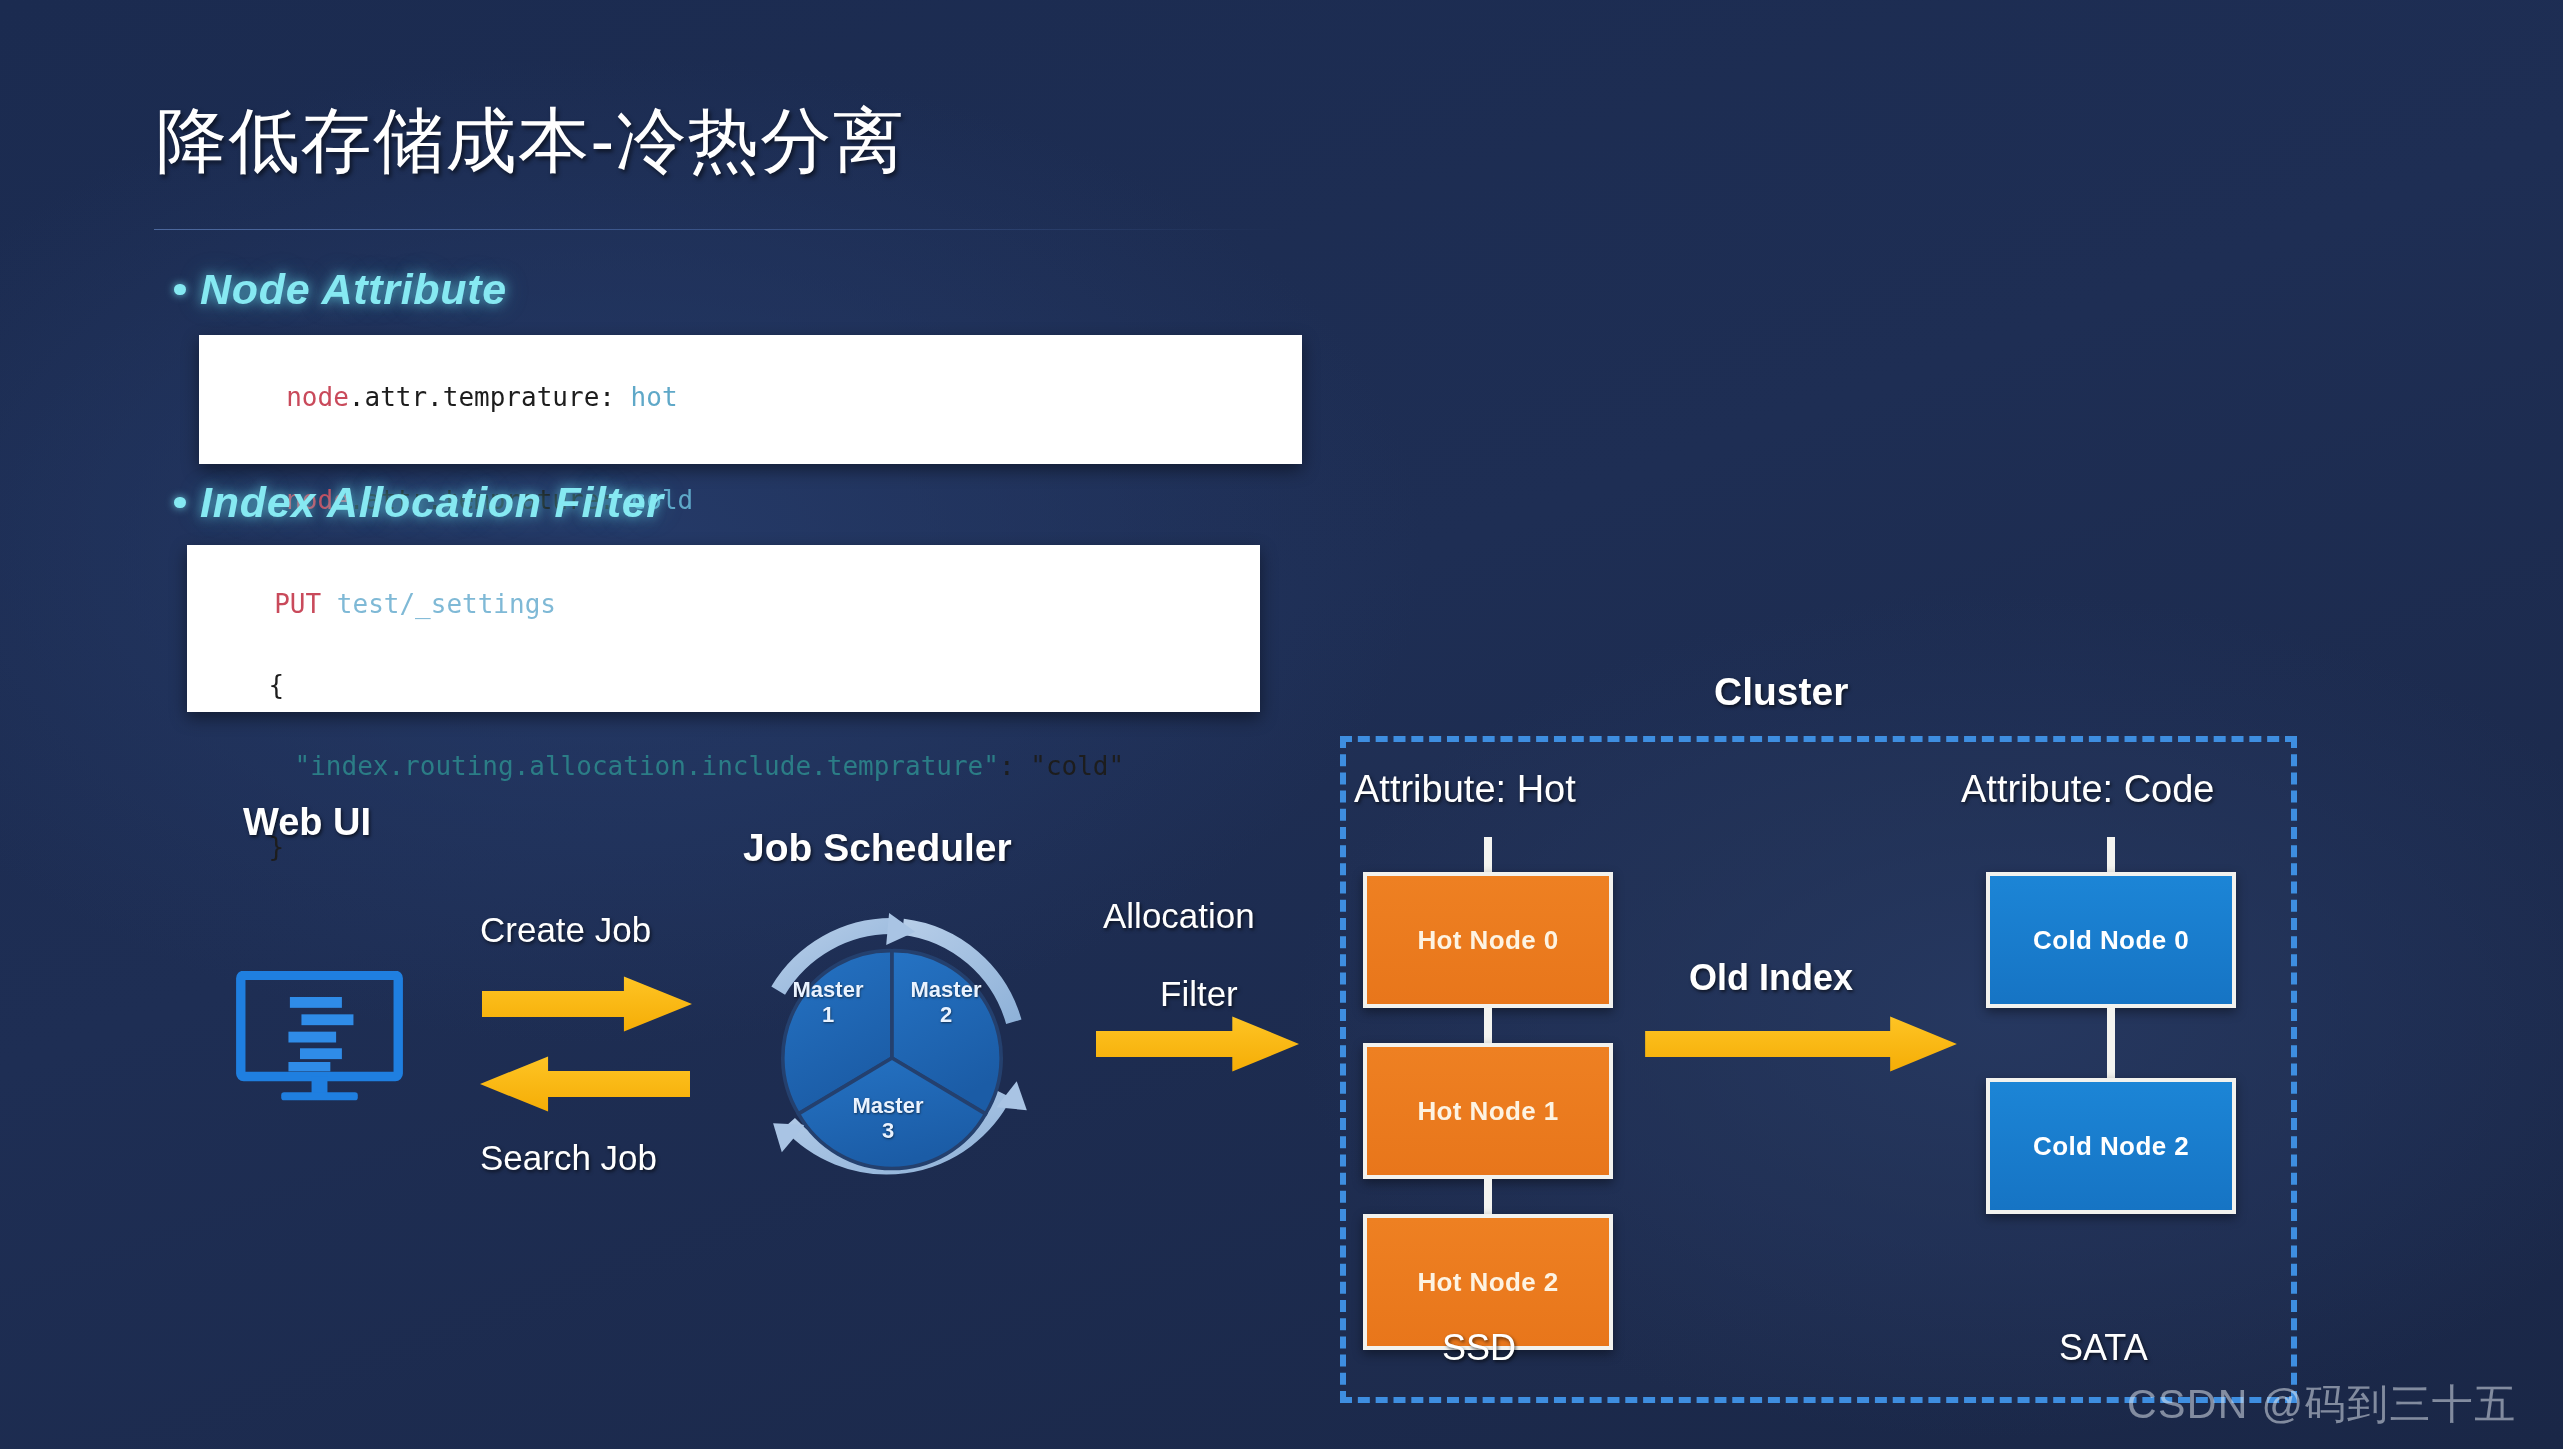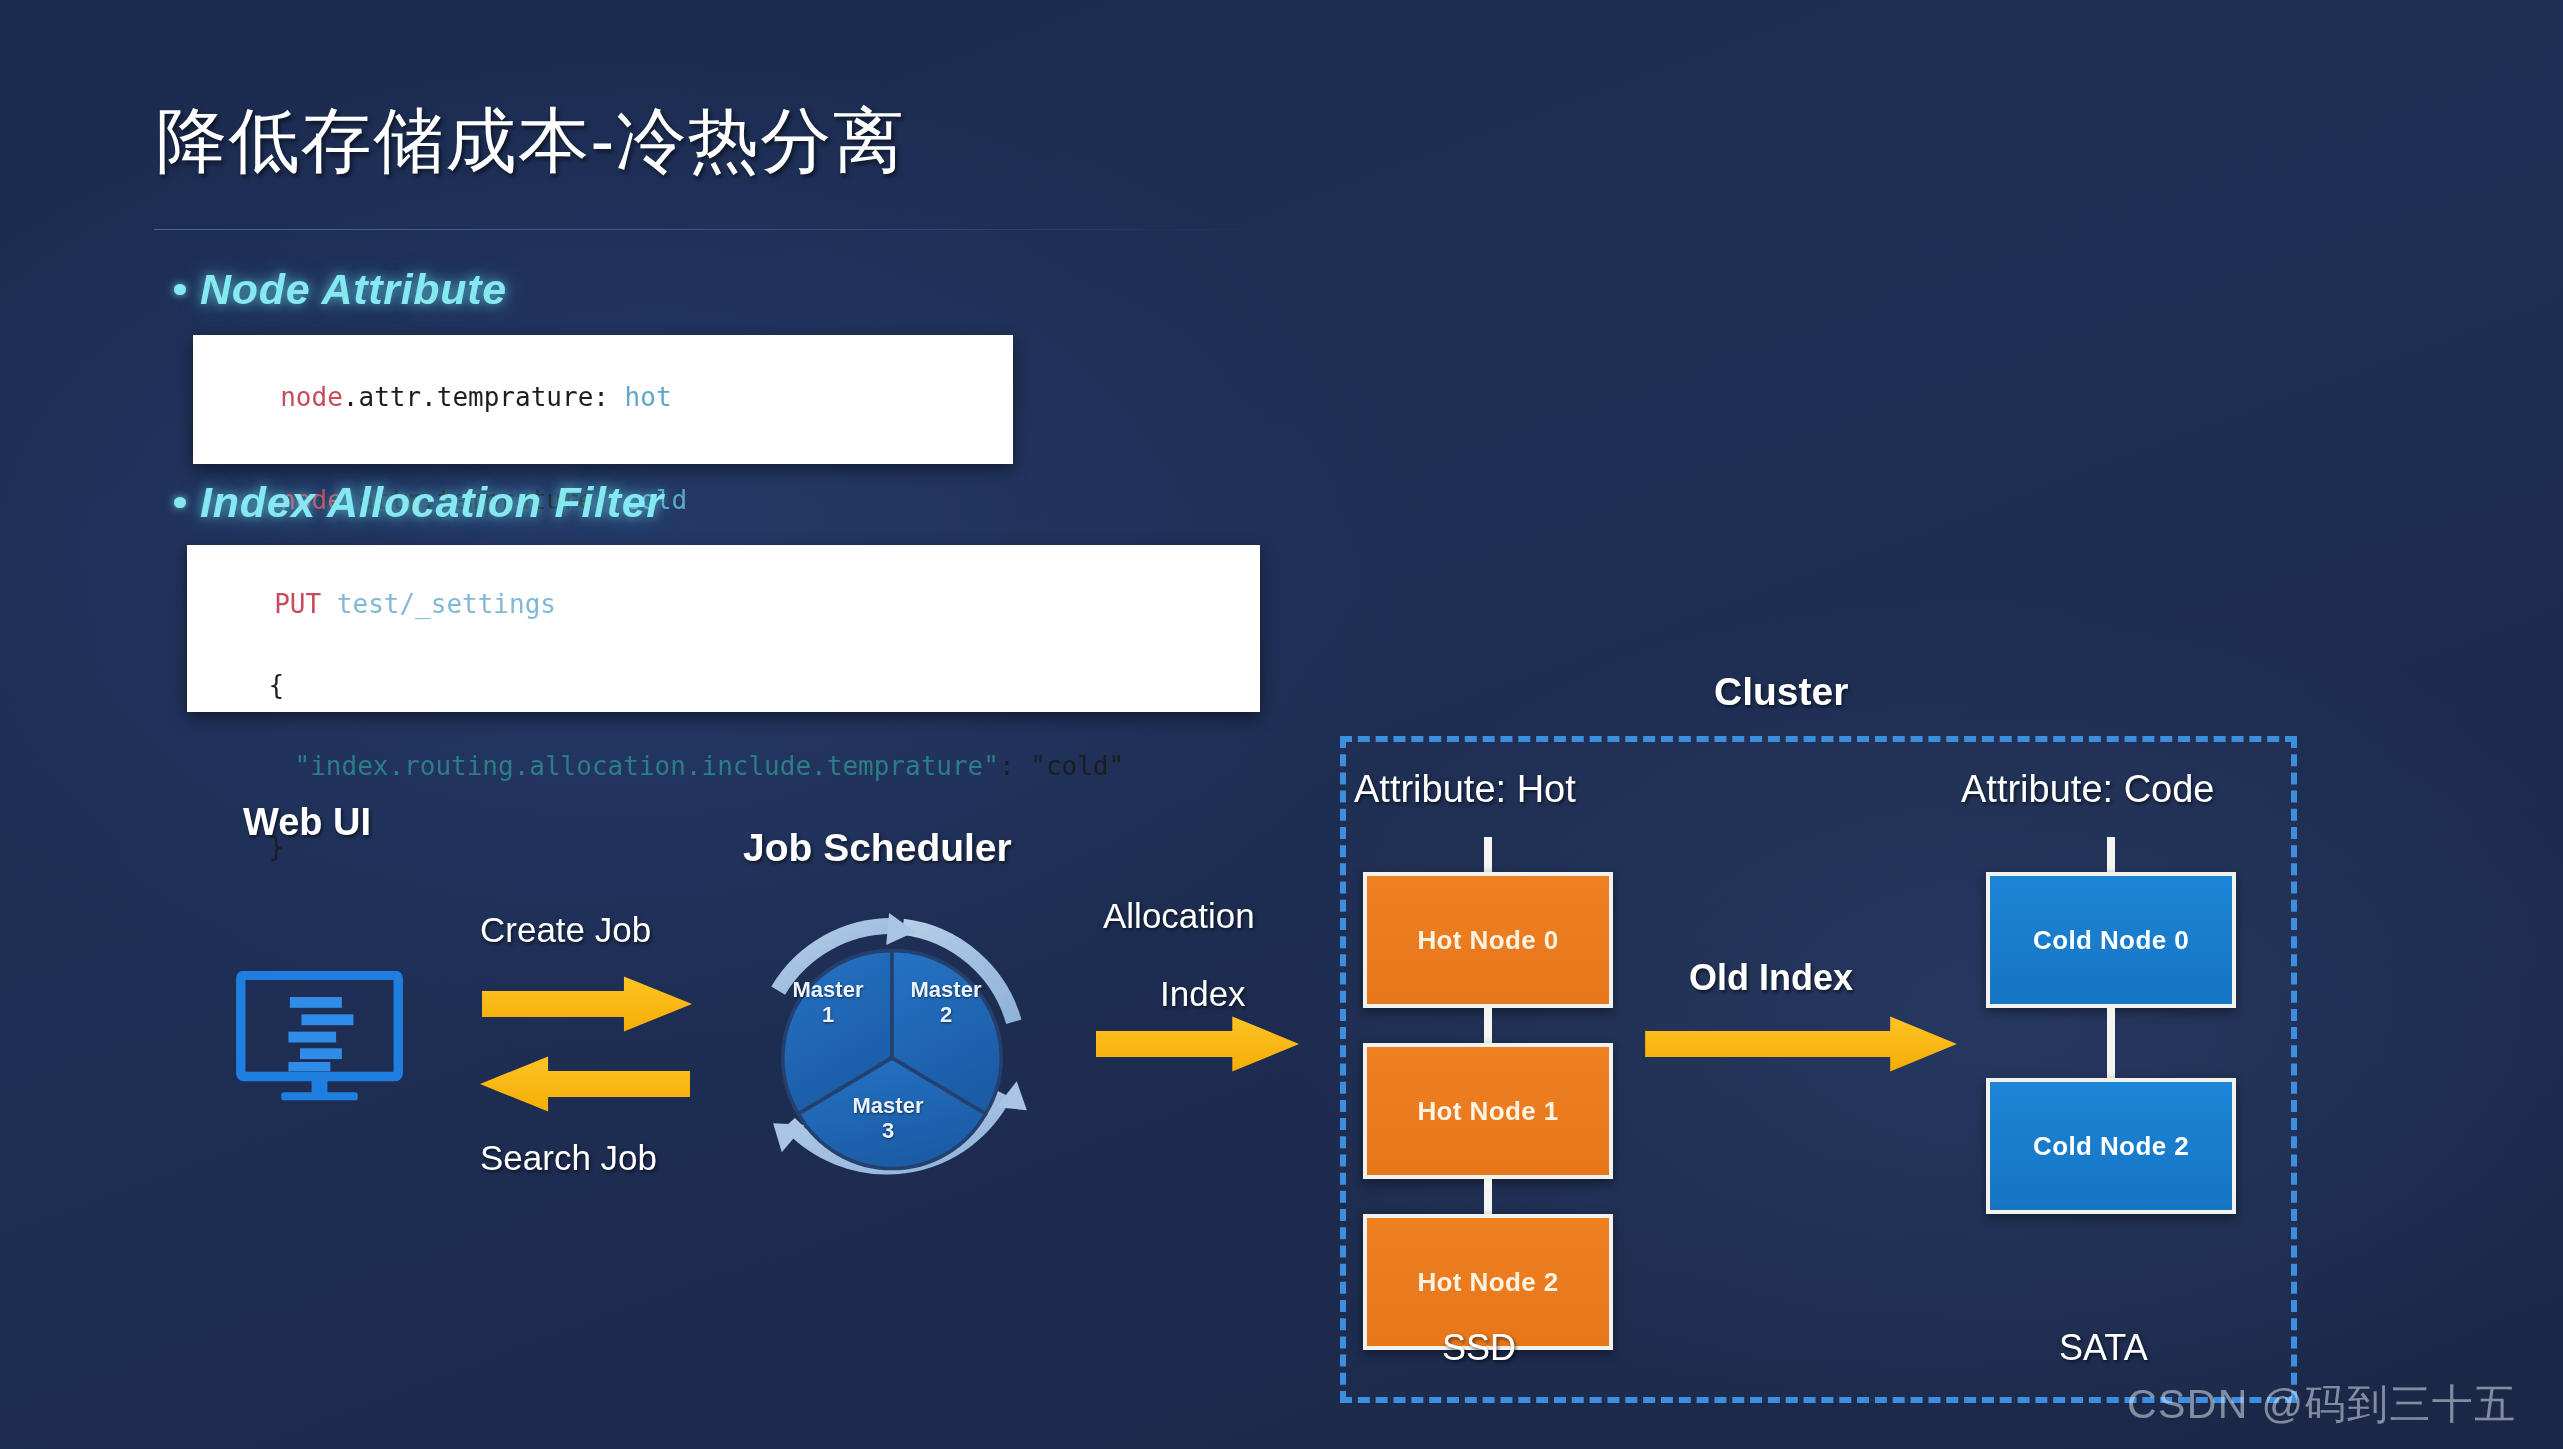--- a/index.html
+++ b/index.html
@@ -43,21 +43,21 @@
   #head-alloc-filt { left:174px; top:478px; }
 
   
   .code-card{
     position:absolute; background:#ffffff;
     box-shadow:0 5.8px 16px rgba(0,0,0,.45);
     font-family:"DejaVu Sans Mono", monospace;
     font-size:26px; line-height:1.0;
     color:#1d1d1d; padding:19px 17.4px;
   }
-  #code-node-attr { left:193px; top:335px; width:820px; height:129px; }
+  #code-node-attr { left:199px; top:335px; width:1103px; height:129px; }
   #code-alloc     { left:187px; top:545px; width:1073px; height:167px; }
   .code-line{ white-space:pre; padding:4.3px 0 4.3px 7.2px; }
   .tok-key   { color:#c94a5b; }
   .tok-val   { color:#5fa8c8; }
   .tok-path  { color:#7fb9d6; }
   .tok-str   { color:#2b7d86; }
   .tok-plain { color:#1d1d1d; }
 
   
   .white-label{
@@ -239,21 +239,21 @@
 <div id="seg-2" class="seg-label">
   <span>Master</span><br>
   <span>2</span>
 </div>
 <div id="seg-3" class="seg-label">
   <span>Master</span><br>
   <span>3</span>
 </div>
 
 <div id="label-alloc" class="white-label">Allocation</div>
-<div id="label-filter" class="white-label">Index</div>
+<div id="label-filter" class="white-label">Filter</div>
 <svg id="arrow-alloc" class="arrow" viewBox="0 0 280 80">
   <defs>
       <linearGradient id="gy3" x1="0" y1="0" x2="0" y2="1">
     <stop offset="0%" stop-color="#fec424"></stop>
         <stop offset="100%" stop-color="#f5ad06"></stop>
       </linearGradient>
     </defs>
   <path d="M0 22 L188 22 L188 2 L280 40 L188 78 L188 58 L0 58 Z" fill="url(#gy3)"></path>
 </svg>
 

